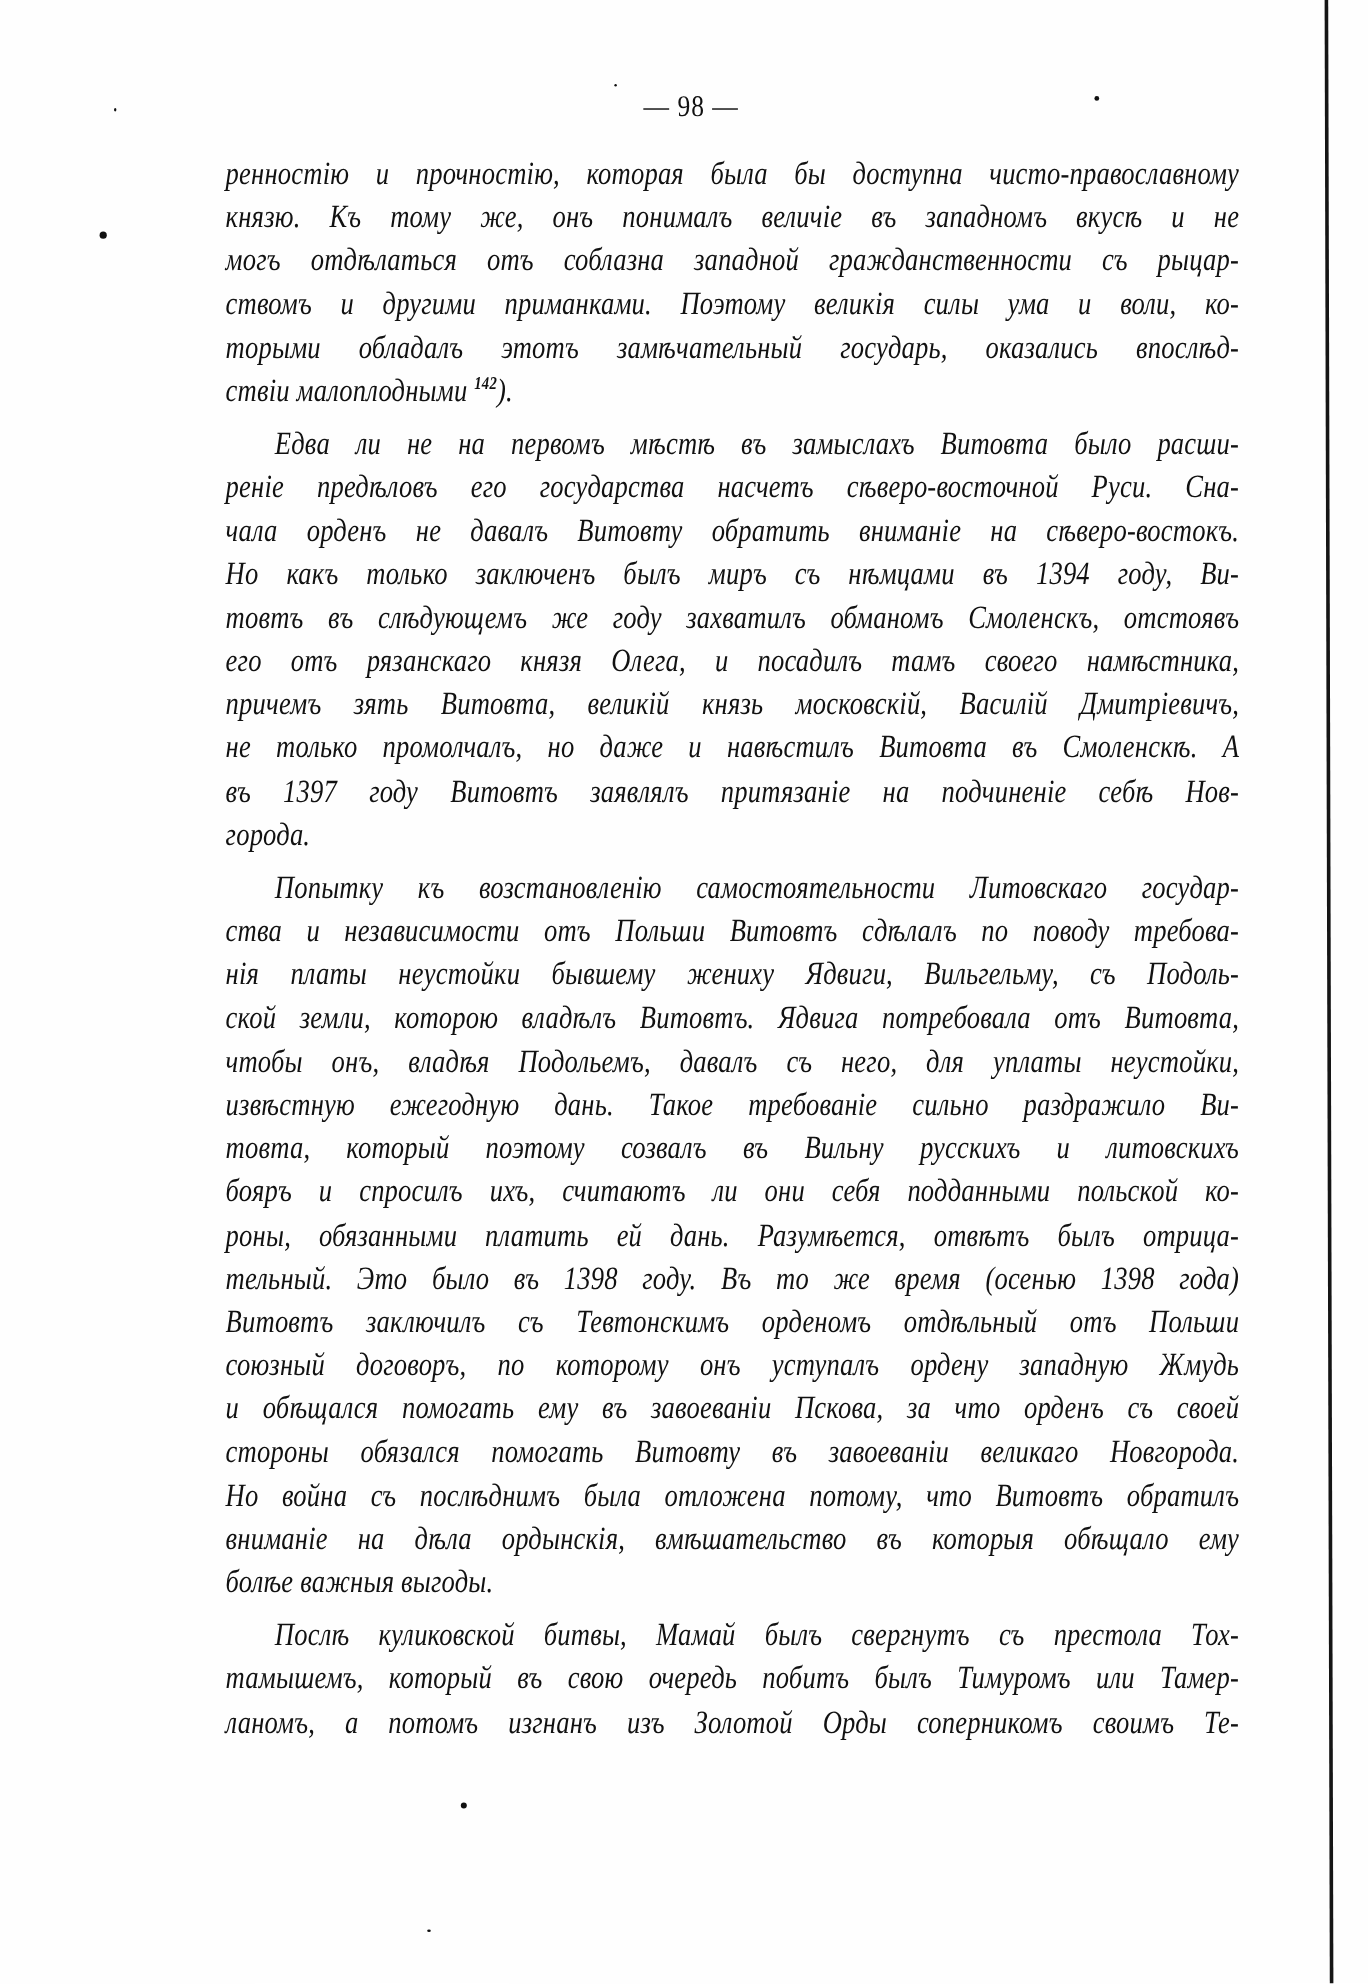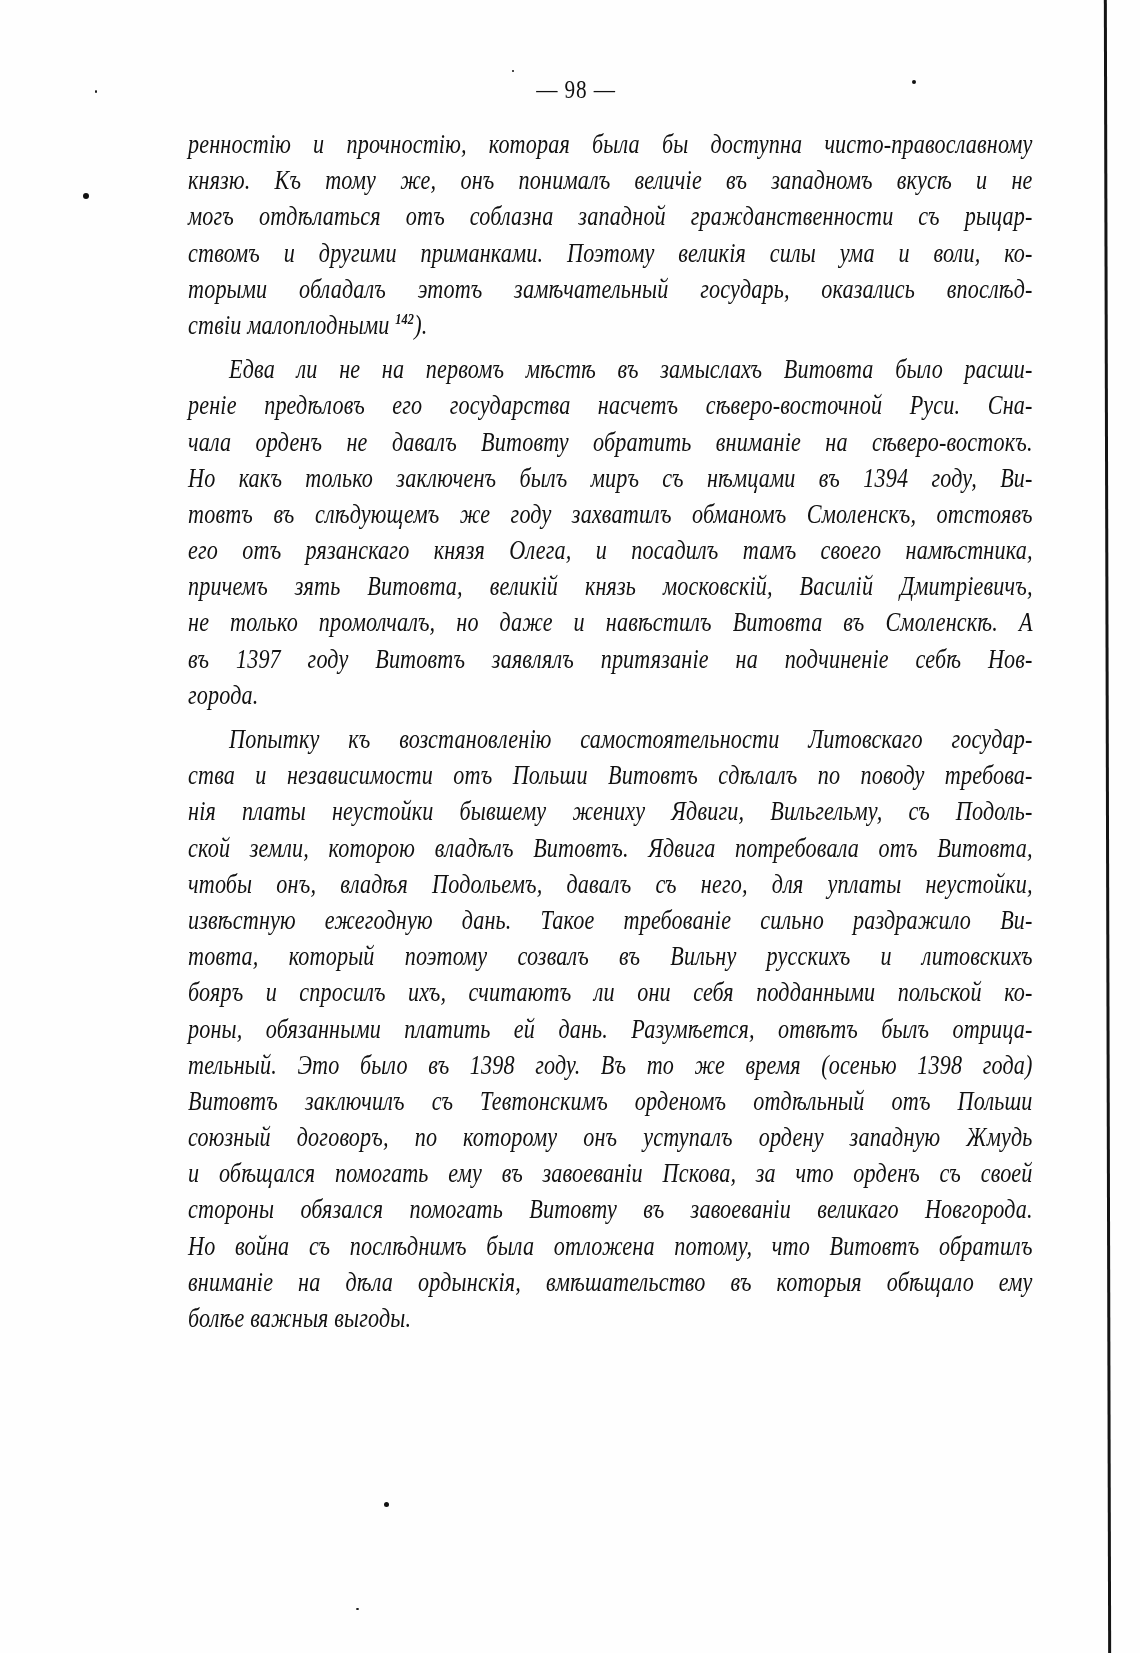--- a/index.html
+++ b/index.html
@@ -142,15 +142,20 @@
       <span class="line">Витовтъ заключилъ съ Тевтонскимъ орденомъ отдѣльный отъ Польши</span>
       <span class="line">союзный договоръ, по которому онъ уступалъ ордену западную Жмудь</span>
       <span class="line">и обѣщался помогать ему въ завоеваніи Пскова, за что орденъ съ своей</span>
       <span class="line">стороны обязался помогать Витовту въ завоеваніи великаго Новгорода.</span>
       <span class="line">Но война съ послѣднимъ была отложена потому, что Витовтъ обратилъ</span>
       <span class="line">вниманіе на дѣла ордынскія, вмѣшательство въ которыя обѣщало ему</span>
       <span class="line last">болѣе важныя выгоды.</span>
     </div>
     <span class="spacer"></span>
 
+    <div>
+      <span class="line indent">Послѣ куликовской битвы, Мамай былъ свергнутъ съ престола Тох-</span>
+      <span class="line">тамышемъ, который въ свою очередь побитъ былъ Тимуромъ или Тамер-</span>
+      <span class="line">ланомъ, а потомъ изгнанъ изъ Золотой Орды соперникомъ своимъ Те-</span>
+    </div>
 
   </div>
 </div>
 
 </body></html>

